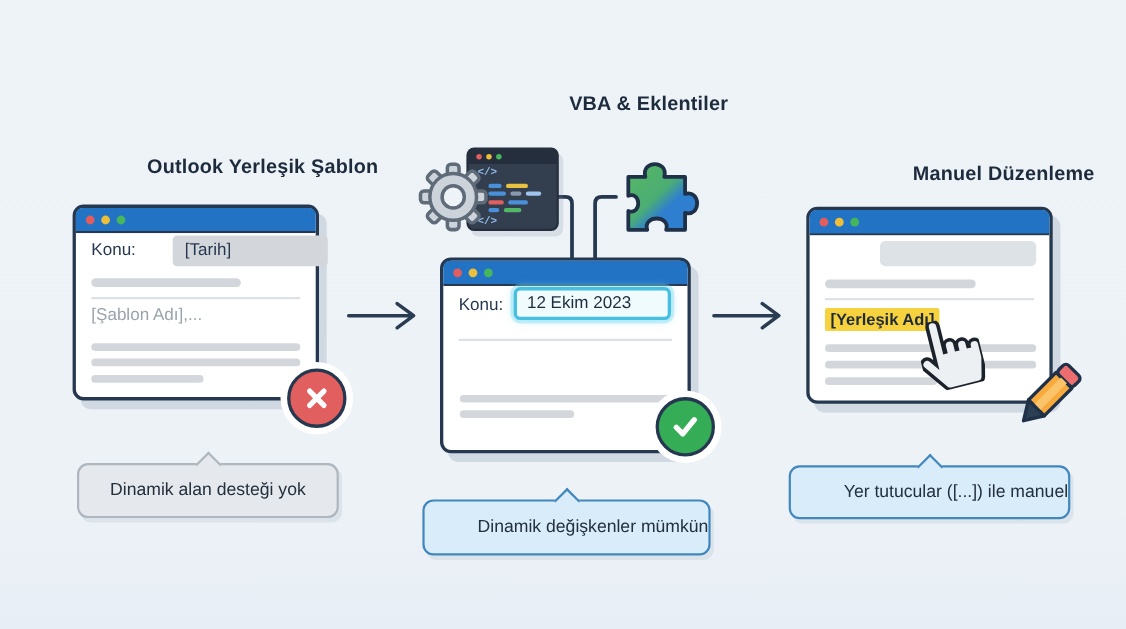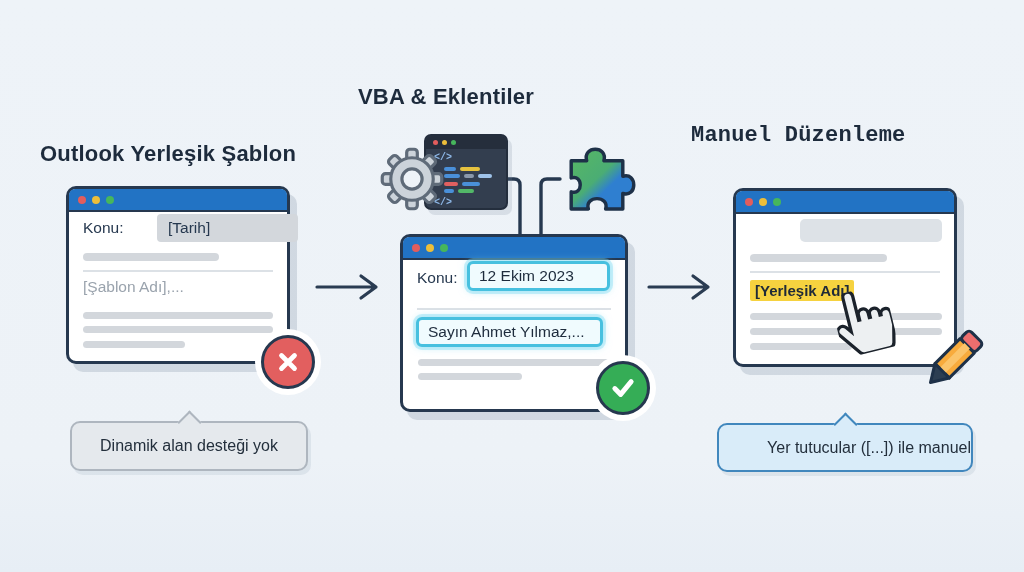--- a/index.html
+++ b/index.html
@@ -3,22 +3,22 @@
 <meta charset="utf-8">
 <style>
   html,body { margin:0; padding:0; }
   .canvas {
     position:relative; width:1024px; height:572px;
     background:linear-gradient(180deg,#eef3f8 0%, #edf2f7 80%, #e7eef5 100%);
     font-family:"Liberation Sans", sans-serif;
     overflow:hidden;
   }
   .col-title {
-    position:absolute; font-size:22px; font-weight:700; color:#1d2b3c;
-    text-align:left; letter-spacing:.2px;
+    position:absolute; font-size:18px; font-weight:700; color:#1d2b3c;
+    text-align:right; letter-spacing:.2px;
   }
   
   .win {
     position:absolute; background:#ffffff; border:3px solid #26384f;
     border-radius:10px; box-shadow:7px 8px 0 rgba(125,141,158,.25);
   }
   .win-bar {
     position:absolute; left:0; right:0; top:0; height:21px; background:#2273c4;
     border-bottom:2px solid #26384f; border-radius:6px 6px 0 0;
     display:flex; align-items:center; gap:6px; padding-left:9px;
@@ -81,21 +81,21 @@
   .cb-blue { background:#4a90d9; } .cb-yel { background:#e6c23f; } .cb-red { background:#e06060; }
   .cb-grn { background:#52b868; } .cb-gry { background:#8a98ab; } .cb-lbl { background:#9fc3ea; }
 </style>
 </head>
 <body>
 
 <div class="canvas">
 
   <div class="col-title" style="left:40px; top:141px; width:304px;">Outlook Yerleşik Şablon</div>
   <div class="col-title" style="left:358px; top:84px; width:304px;">VBA &amp; Eklentiler</div>
-  <div class="col-title" style="left:691px; top:123px; width:304px;font-family:Liberation Mono, monospace;">Manuel Düzenleme</div>
+  <div class="col-title" style="left:691px; top:148px; width:304px;">Manuel Düzenleme</div>
 
   <svg class="abs" style="left:314px; top:272px;" width="70" height="30" viewBox="0 0 70 30">
     <path d="M3 15 H60 M47 4 L62 15 L47 26" stroke="#2a3c52" stroke-width="3.2" fill="none" stroke-linecap="round" stroke-linejoin="round"></path>
   </svg>
   <svg class="abs" style="left:646px; top:272px;" width="70" height="30" viewBox="0 0 70 30">
     <path d="M3 15 H60 M47 4 L62 15 L47 26" stroke="#2a3c52" stroke-width="3.2" fill="none" stroke-linecap="round" stroke-linejoin="round"></path>
   </svg>
 
   <svg class="abs" style="left:500px; top:170px;" width="70" height="70" viewBox="0 0 70 70">
     <path d="M7 9 H14 Q20 9 20 15 V68" stroke="#26384f" stroke-width="3.4" fill="none" stroke-linecap="round"></path>
@@ -177,21 +177,20 @@
 
   <div class="win" style="left:400px; top:234px; width:222px; height:172px;">
     <div class="win-bar">
       <span class="dot r"></span>
       <span class="dot y"></span>
       <span class="dot g"></span>
     </div>
     <div class="lbl" style="left:14px; top:32px;">Konu:</div>
     <div class="cyan-field" style="left:64px; top:24px; width:128px; height:24px; line-height:24px;">12 Ekim 2023</div>
     <div class="divider" style="top:71px;"></div>
-    <div class="cyan-field" style="left:13px; top:80px; width:172px; height:24px; line-height:24px;">Sayın Ahmet Yılmaz,...</div>
     <div class="gbar" style="left:15px; top:122px; width:192px;"></div>
     <div class="gbar" style="left:15px; top:136px; width:104px;"></div>
     <div class="badge ok">
       <svg width="28" height="28" viewBox="0 0 24 24">
         <path d="M5 12.5 L10 17.5 L19 6.5" stroke="#ffffff" stroke-width="4.2" stroke-linecap="round" stroke-linejoin="round" fill="none"></path>
       </svg>
     </div>
   </div>
 
   <div class="win" style="left:733px; top:188px; width:218px; height:173px;">
@@ -218,17 +217,20 @@
         <rect x="22" y="13" width="16" height="28" fill="#f8ab3c"></rect>
         <rect x="27" y="13" width="6" height="28" fill="#fbc46a" stroke="none"></rect>
         <polygon points="22,41 38,41 30,54" fill="#2c3e52"></polygon>
       </g>
     </svg>
   </div>
 
   <div class="bubble gray" style="left:70px; top:421px; width:234px; height:46px;">
     <span>Dinamik alan desteği yok</span>
   </div>
+  <div class="bubble blue" style="left:384px; top:454px; width:258px; height:47px;">
+    <span>Dinamik değişkenler mümkün</span>
+  </div>
   <div class="bubble blue" style="left:717px; top:423px; width:252px; height:45px;">
     <span>Yer tutucular ([...]) ile manuel</span>
   </div>
 
 </div>
 
 </body></html>

